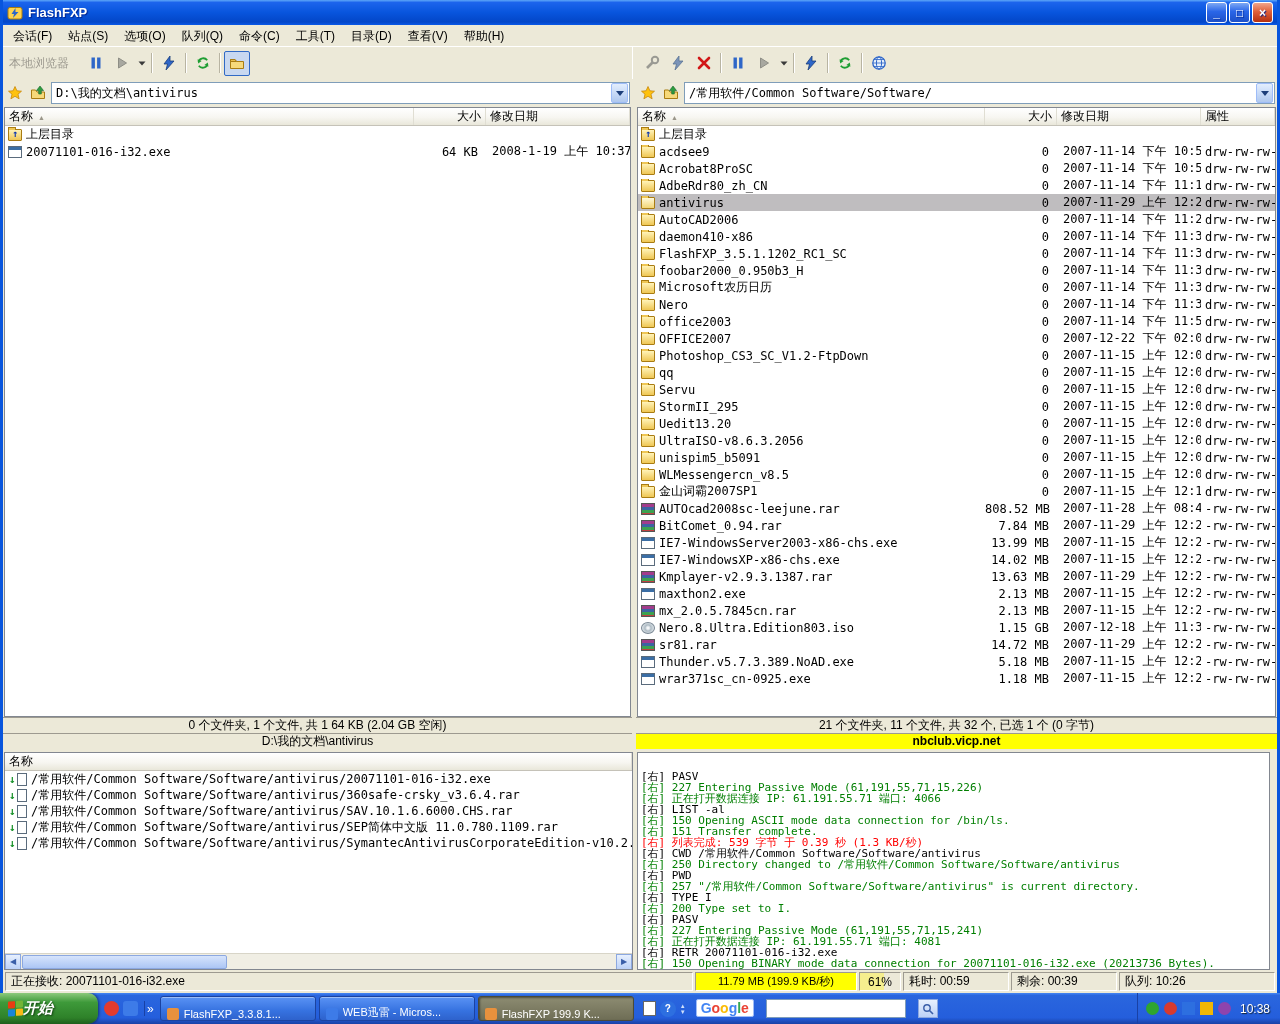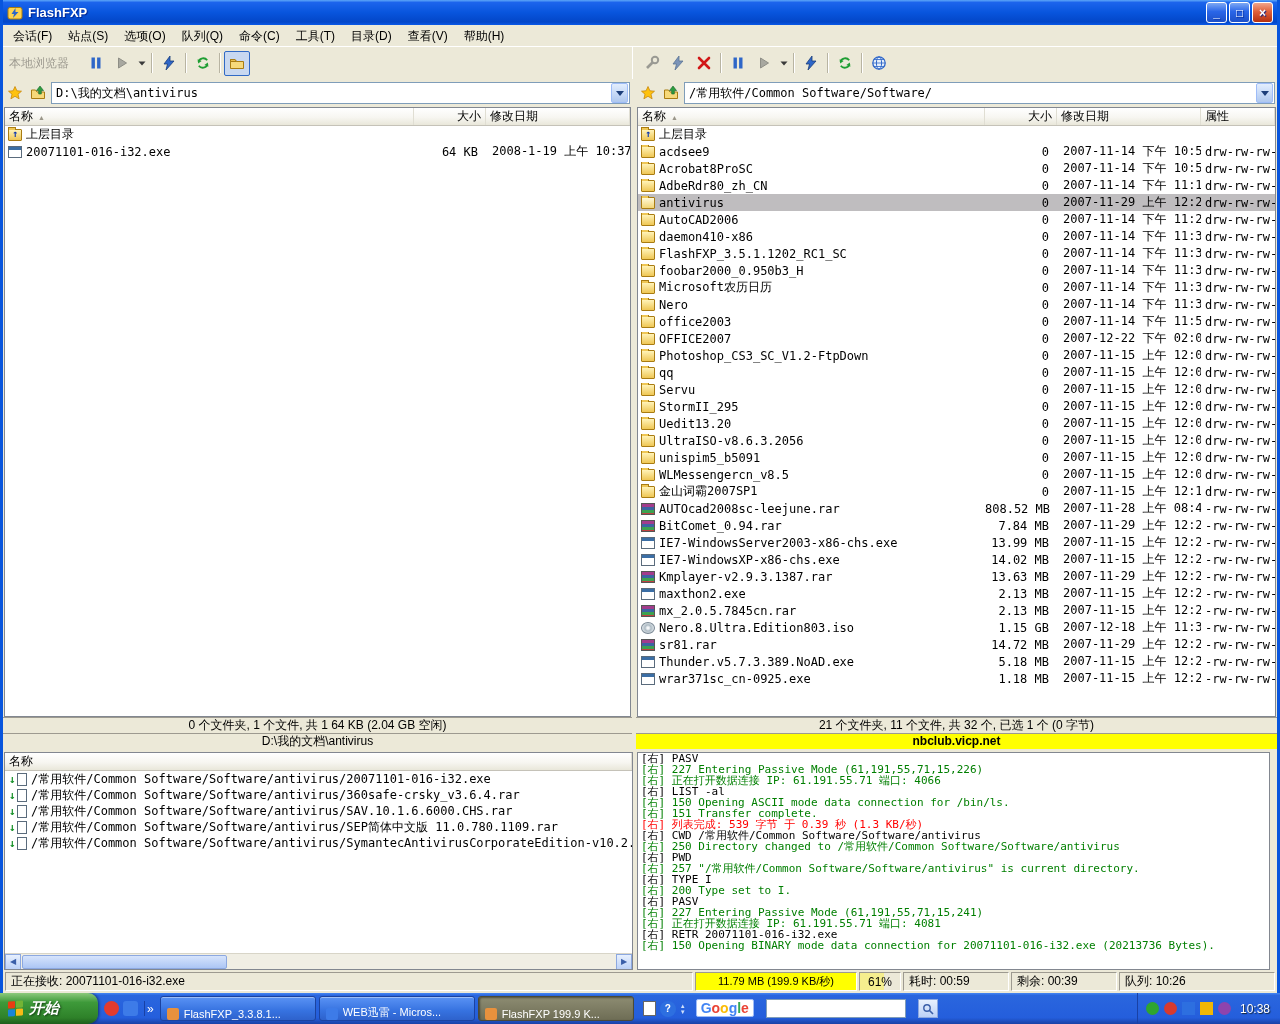--- a/index.html
+++ b/index.html
@@ -72,34 +72,34 @@
 .qlist{flex:1;overflow:hidden;font-size:12px;font-family:"DejaVu Sans Mono","DejaVu Sans",sans-serif}
 .qrow{display:flex;height:16px;align-items:center;padding-left:4px;white-space:nowrap}
 .qicon{width:22px;flex:0 0 22px;display:inline-flex;align-items:center}
 .qicon::before{content:'↓';color:#18922B;font-weight:bold;font-size:11px}
 .qicon::after{content:'';display:inline-block;width:8px;height:11px;background:#fff;border:1px solid #5A6B7C;margin-left:1px}
 .hscroll{height:16px;flex:0 0 16px;display:flex;align-items:center;background:#F0EEE4;border-top:1px solid #D8D5C8}
 .sbtn{width:16px;height:16px;background:linear-gradient(#E7F0FE,#BCD1F7);border:1px solid #8CA8E0;display:flex;align-items:center;justify-content:center;font-size:8px;color:#3A5EA8}
 .sbtn.sleft::after{content:'◀'}.sbtn.sright::after{content:'▶'}
 .sthumb{width:205px;height:14px;margin:0 1px;background:linear-gradient(#D6E4FC,#ACC6F4);border:1px solid #8CA8E0;border-radius:2px}
 .sbtn.sright{margin-left:auto}
-.logbox{flex:1;margin-left:4px;margin-right:7px;background:#fff;border:1px solid #828790;overflow:hidden;padding:0 3px;font-family:"DejaVu Sans Mono","Liberation Mono",monospace;font-size:11px;line-height:11px;white-space:nowrap}
+.logbox{flex:1;margin-left:4px;margin-right:7px;background:#fff;border:1px solid #828790;overflow:hidden;padding:18px 3px;font-family:"DejaVu Sans Mono","Liberation Mono",monospace;font-size:11px;line-height:11px;white-space:nowrap}
 .logline.black{color:#000}.logline.green{color:#007F00}.logline.red{color:#FF0000}
 
 .statusbar{height:23px;flex:0 0 23px;display:flex;align-items:stretch;gap:2px;padding:2px;background:#ECE9D8;font-size:12px}
 .scell{border:1px solid;border-color:#9D9A90 #FFF #FFF #9D9A90;display:flex;align-items:center;padding:0 5px;overflow:hidden;white-space:nowrap}
 .scell.receiving{flex:1}
 .scell.progress{width:162px;flex:0 0 162px;background:#FFFF00;justify-content:center;font-size:11px}
 .scell.pct{width:42px;flex:0 0 42px;justify-content:center;background:linear-gradient(to right,#F5EE8E 61%,#ECE9D8 61%)}
 .scell.elapsed{width:106px;flex:0 0 106px}
 .scell.remaining{width:106px;flex:0 0 106px}
 .scell.queuetime{width:156px;flex:0 0 156px}
 
 .taskbar{height:31px;display:flex;align-items:center;background:linear-gradient(180deg,#4486F4 0%,#2A66DE 8%,#245EDC 80%,#1941A5 100%);overflow:hidden}
-.startbtn{height:31px;width:98px;display:flex;align-items:center;gap:6px;padding-left:8px;border-radius:0 10px 10px 0;background:linear-gradient(180deg,#8CC97C 0%,#3E9A3A 30%,#2E8129 80%,#1E5E1C 100%);box-shadow:1px 0 3px rgba(0,0,0,.5);color:#fff;font-size:15px;font-weight:bold;font-style:italic;text-shadow:1px 1px 2px #123E10}
+.startbtn{height:31px;width:98px;display:flex;align-items:center;padding-left:8px;border-radius:0 10px 10px 0;background:linear-gradient(180deg,#8CC97C 0%,#3E9A3A 30%,#2E8129 80%,#1E5E1C 100%);box-shadow:1px 0 3px rgba(0,0,0,.5);color:#fff;font-size:15px;font-weight:bold;font-style:italic;text-shadow:1px 1px 2px #123E10}
 .flag{display:grid;grid-template-columns:7px 7px;grid-template-rows:7px 7px;gap:1px;transform:skewY(-5deg)}
 .flag span{border-radius:1px}
 .quick{display:flex;align-items:center;gap:4px;padding:0 6px;border-right:1px solid #1941A5}
 .qk{width:15px;height:15px;border-radius:3px}
 .qk.round{border-radius:50%}
 .chev{color:#fff;font-size:12px;padding:0 2px}
 .taskbtns{display:flex;align-items:center;gap:3px;padding:0 4px}
 .tkbtn{width:156px;height:25px;display:flex;align-items:flex-end;gap:5px;padding:0 6px;border-radius:3px;border:1px solid #1B43A0;background:linear-gradient(#5A93F5,#3672E0 60%,#2E62CC);color:#fff;font-size:11px;overflow:hidden;white-space:nowrap;box-shadow:inset 0 1px 0 rgba(255,255,255,.4)}
 .tkbtn.active{background:linear-gradient(#8D8C72,#6E6D55);border-color:#4A4A38;box-shadow:inset 1px 1px 2px rgba(0,0,0,.45)}
 .tkbtn .ticon{width:12px;height:12px;flex:0 0 12px;border-radius:2px}

